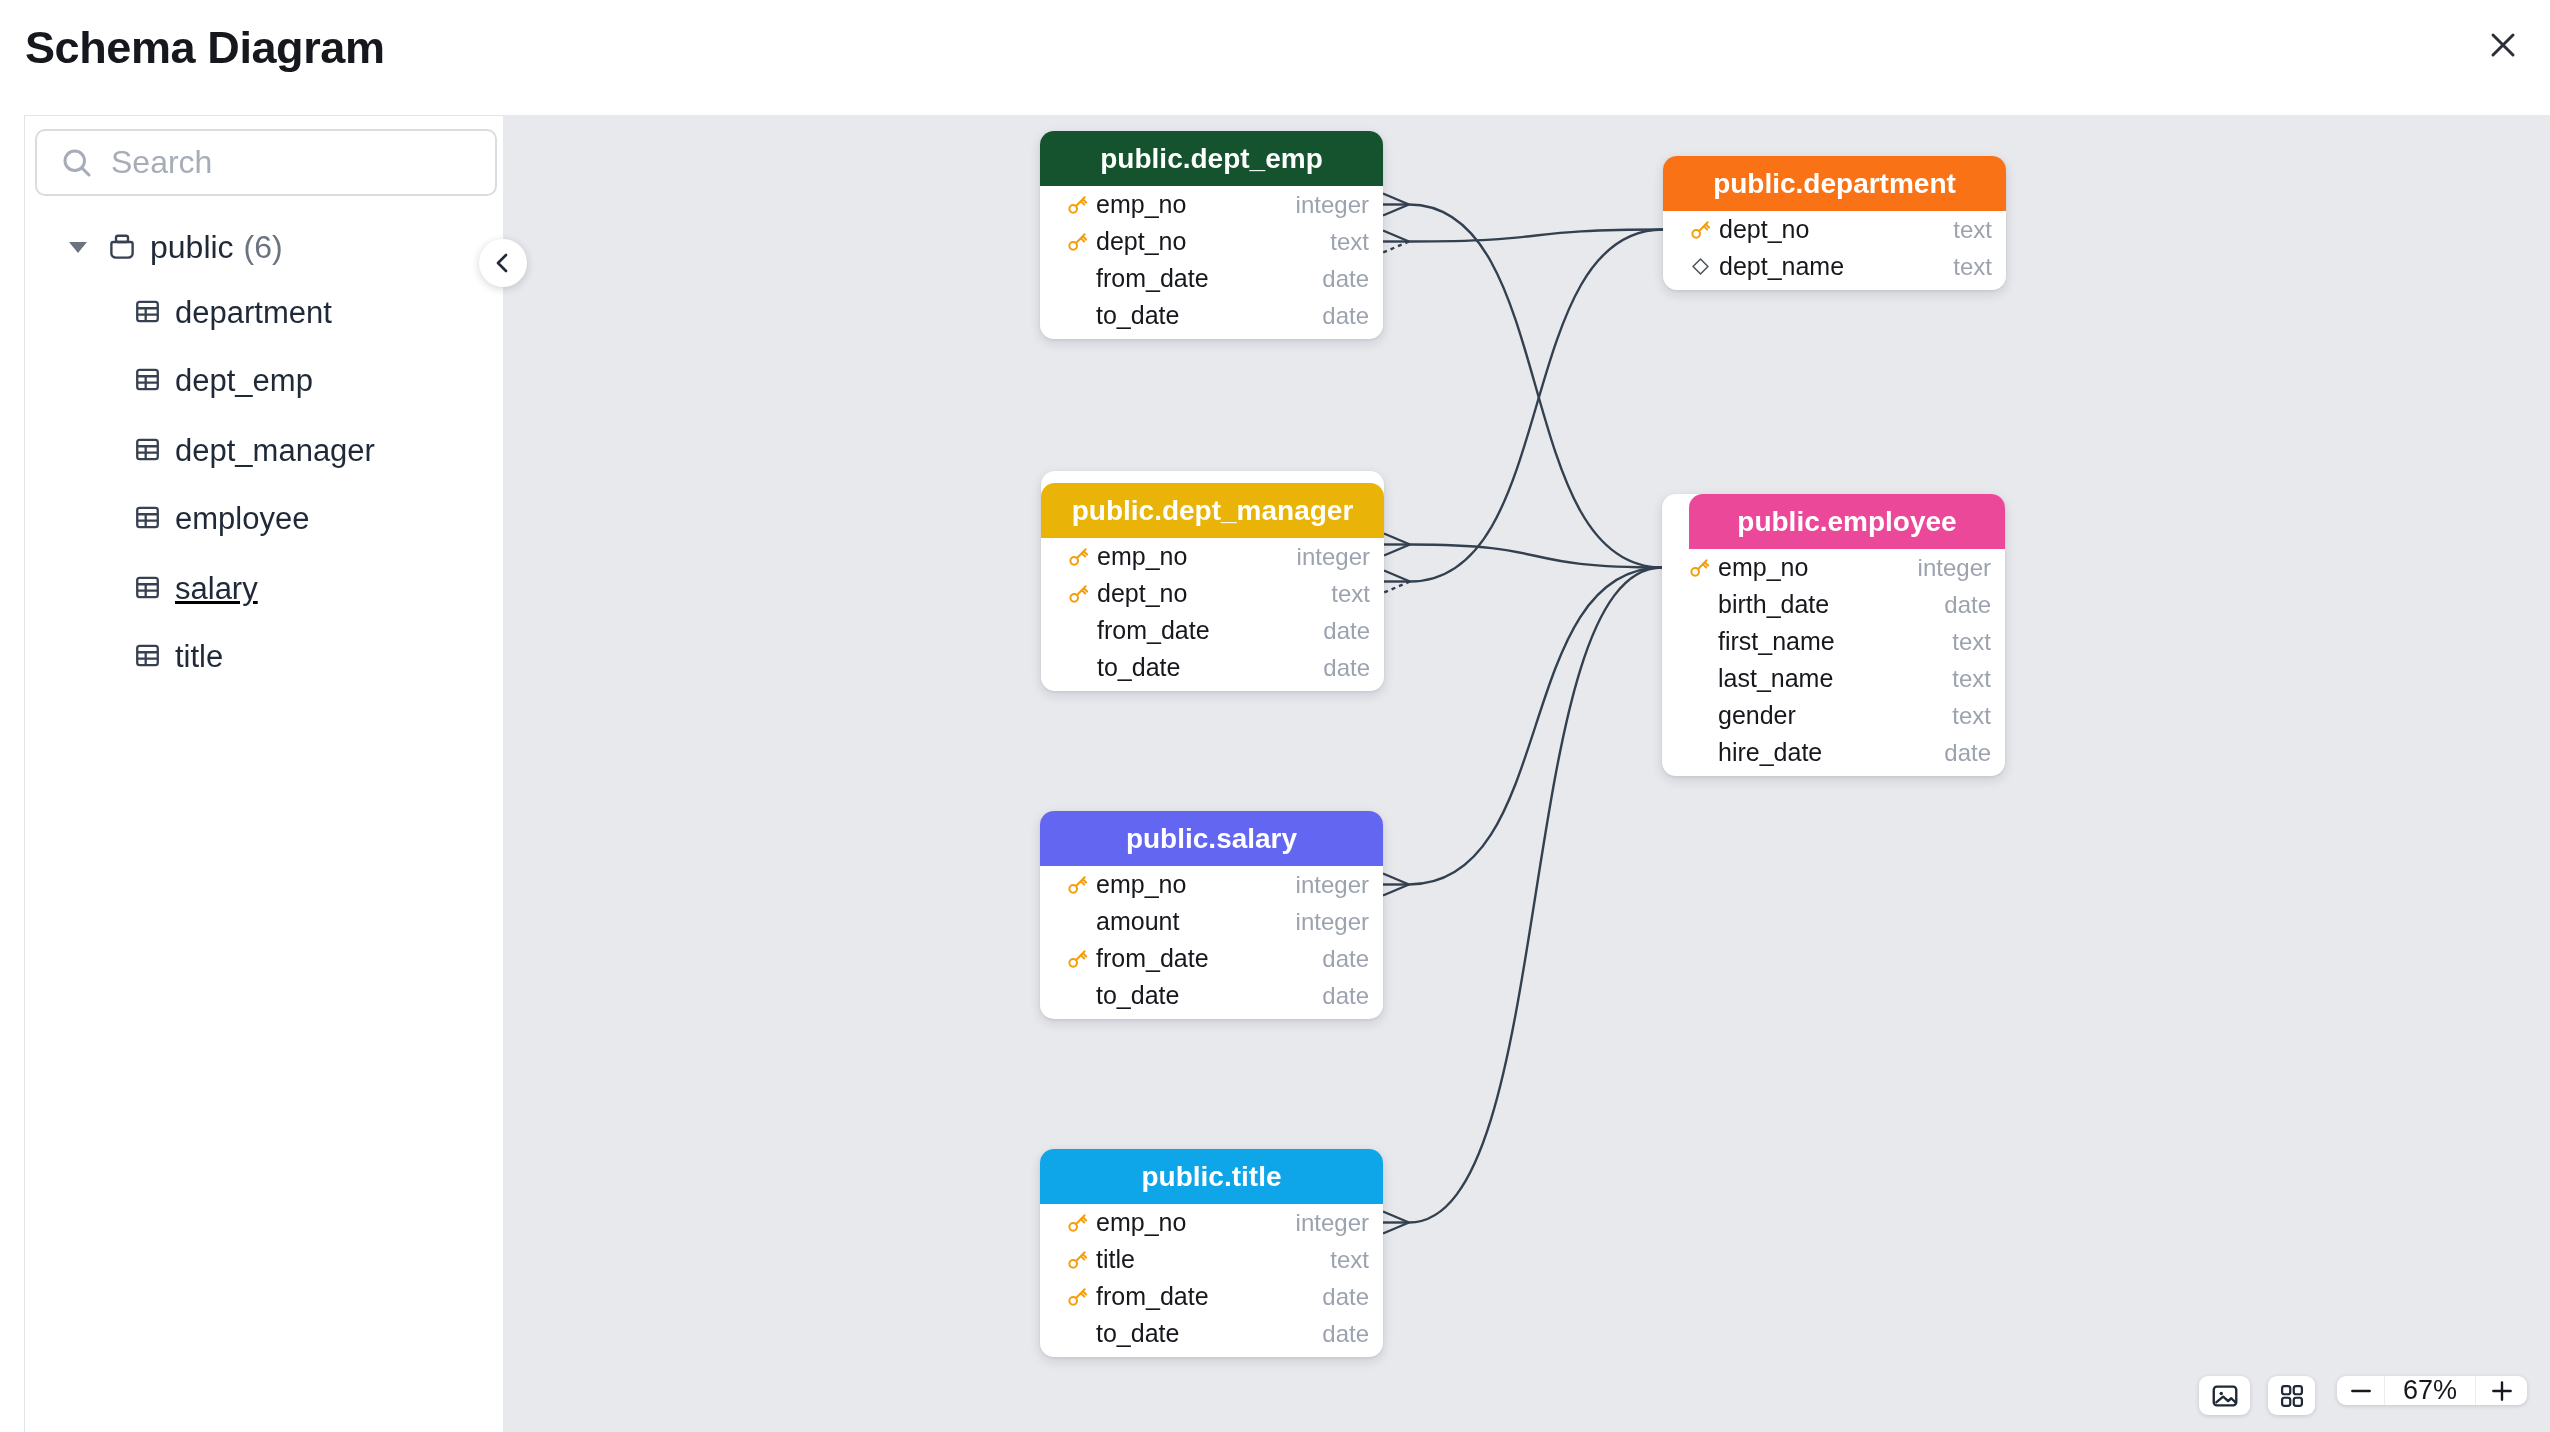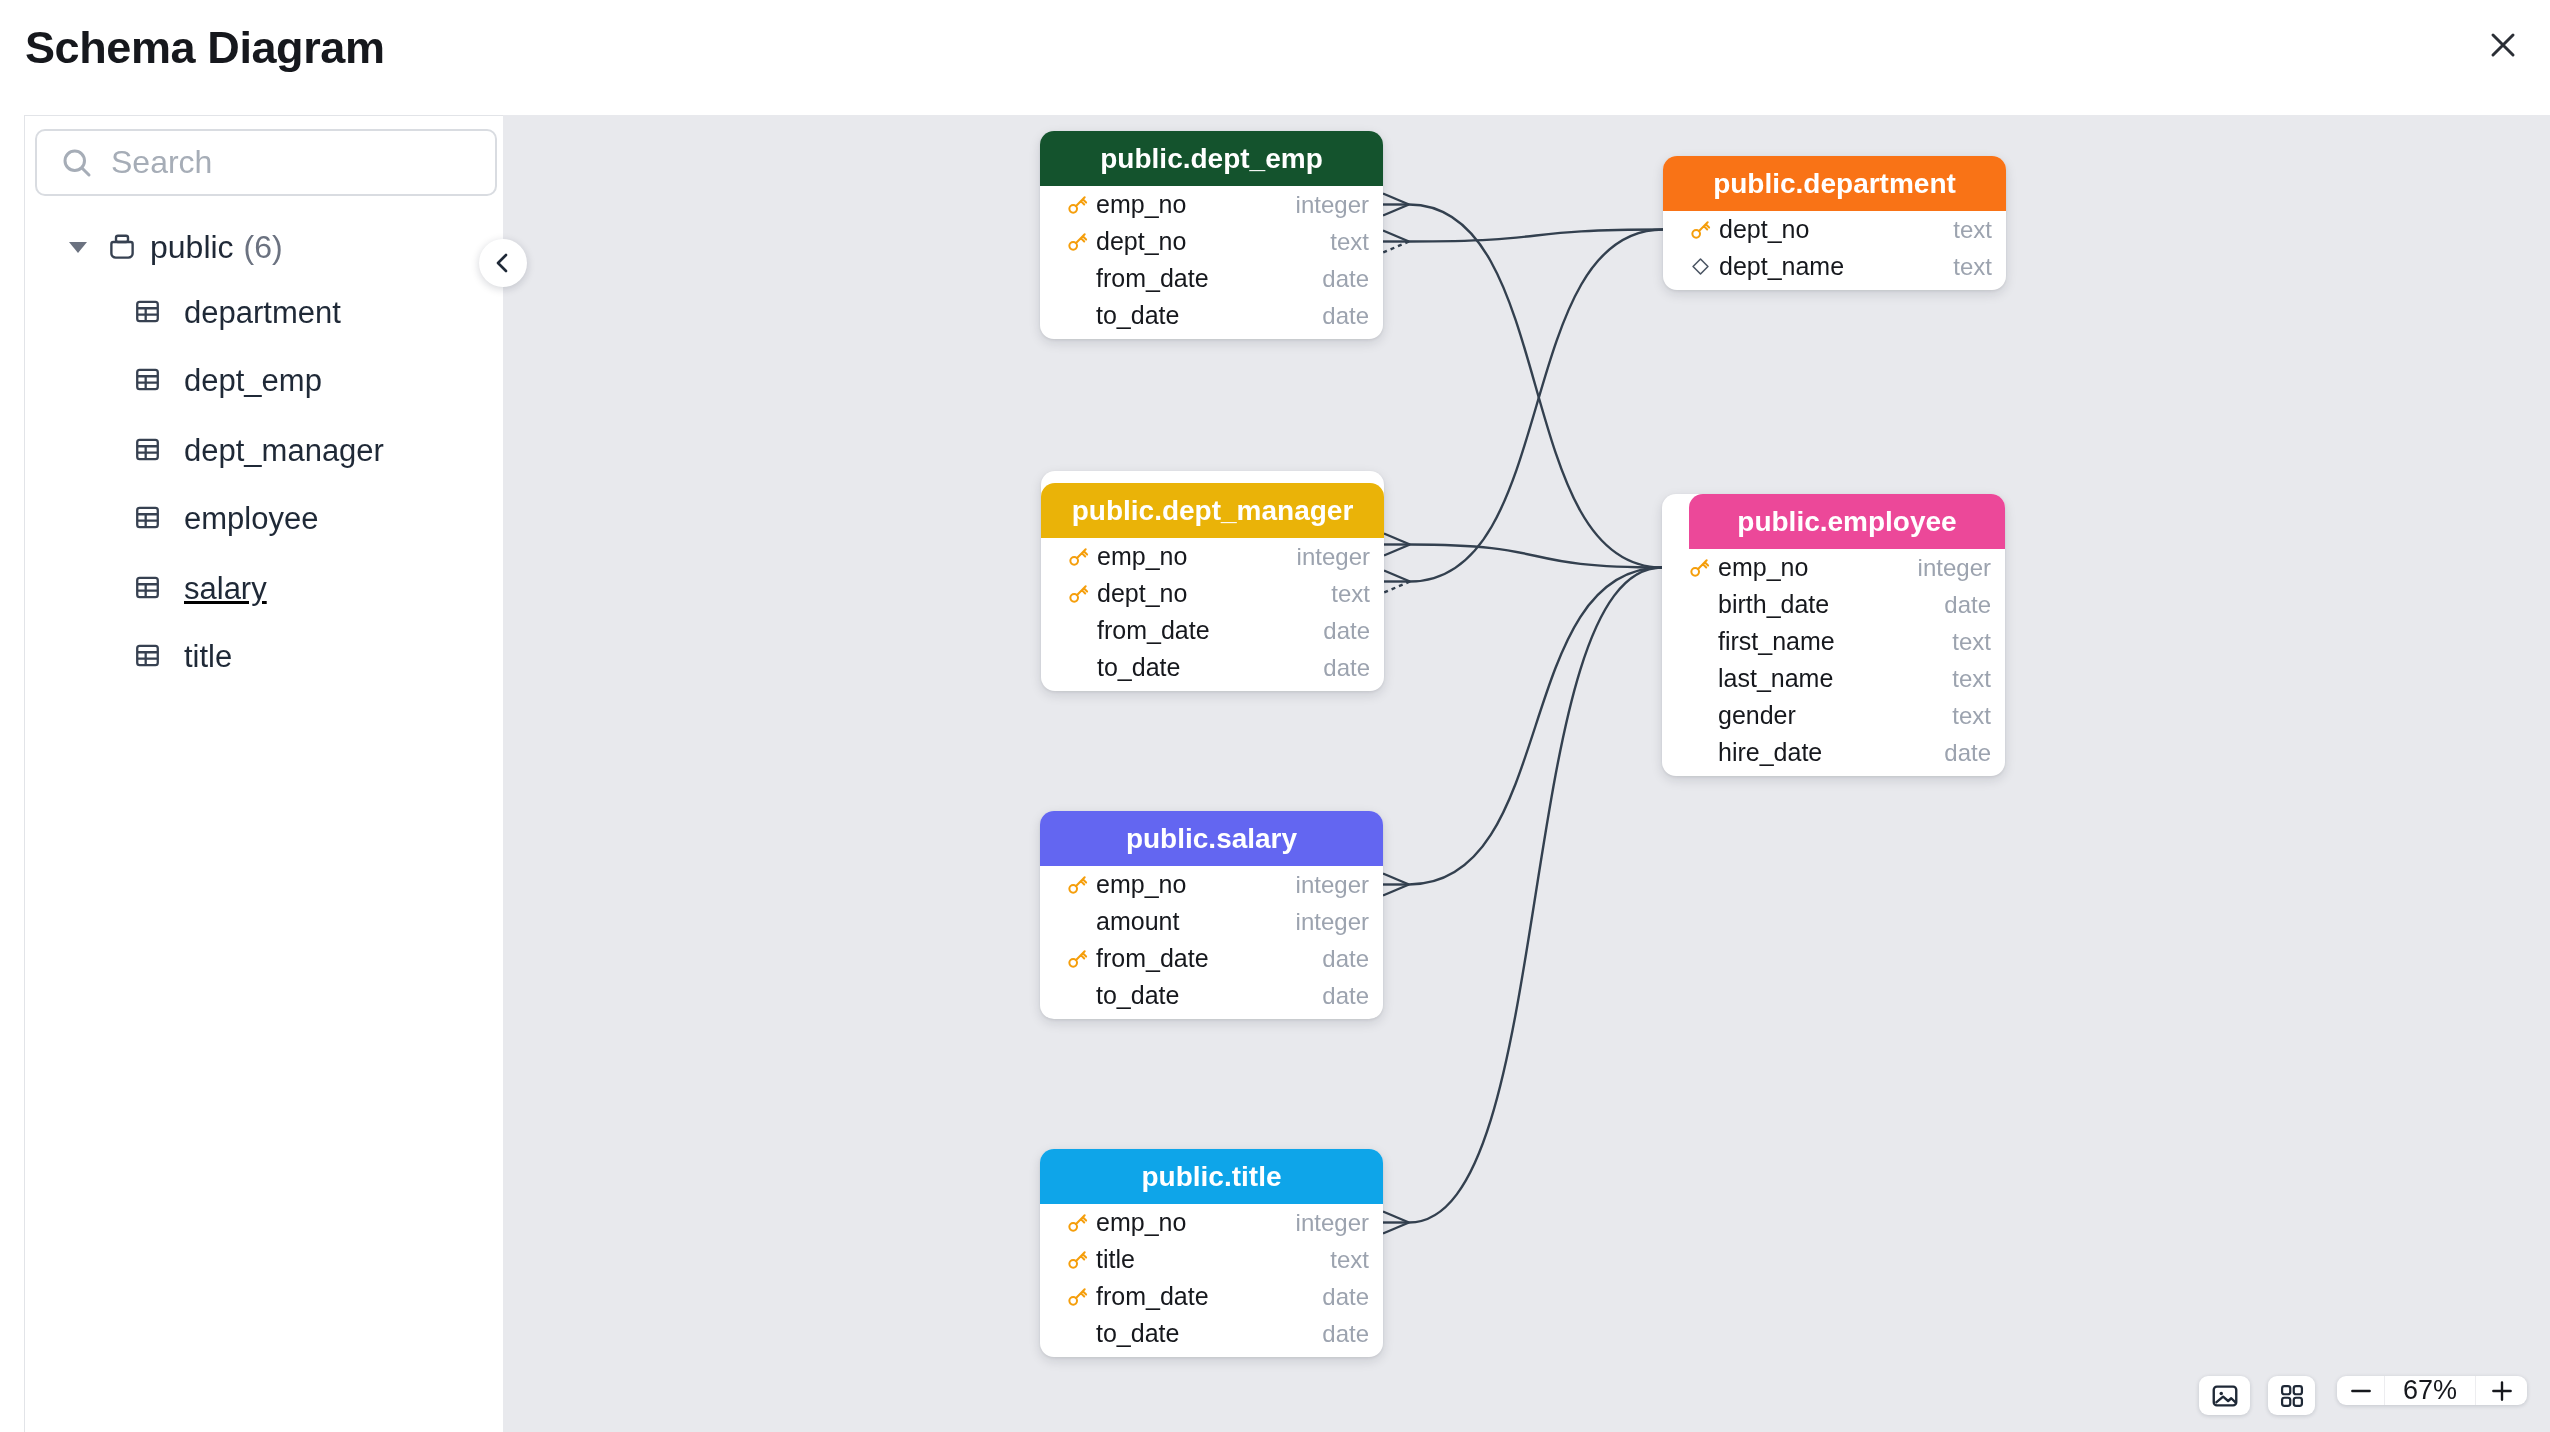--- a/index.html
+++ b/index.html
@@ -31,21 +31,21 @@
   .search-box input::placeholder { color:#a6adb7; }
 
   .tree-row { position:absolute; display:flex; align-items:center; height:40px; cursor:pointer; }
   .schema-row { left:44px; }
   .schema-row .caret { width:0; height:0; border-left:9px solid transparent;
                        border-right:9px solid transparent; border-top:11px solid #6b7280;
                        margin-right:20px; }
   .schema-label { font-size:32px; color:#1f2937; margin-left:13px; }
   .schema-count { font-size:32px; color:#6b7280; margin-left:10px; }
   .table-row { left:108px; }
-  .table-row .tbl-label { font-size:31px; color:#1f2937; margin-left:22px; }
+  .table-row .tbl-label { font-size:31px; color:#1f2937; margin-left:13px; }
 
   
   .collapse-btn { position:absolute; left:479px; top:239px; width:48px; height:48px;
                   background:#fff; border-radius:50%; z-index:4; cursor:pointer;
                   display:flex; align-items:center; justify-content:center;
                   box-shadow:0 2px 8px rgba(15,23,42,.18); }
 
   
   .node { position:absolute; width:343px; background:#ffffff; border-radius:14px; z-index:2;
           box-shadow:0 4px 12px rgba(15,23,42,.13), 0 1px 3px rgba(15,23,42,.08); }

